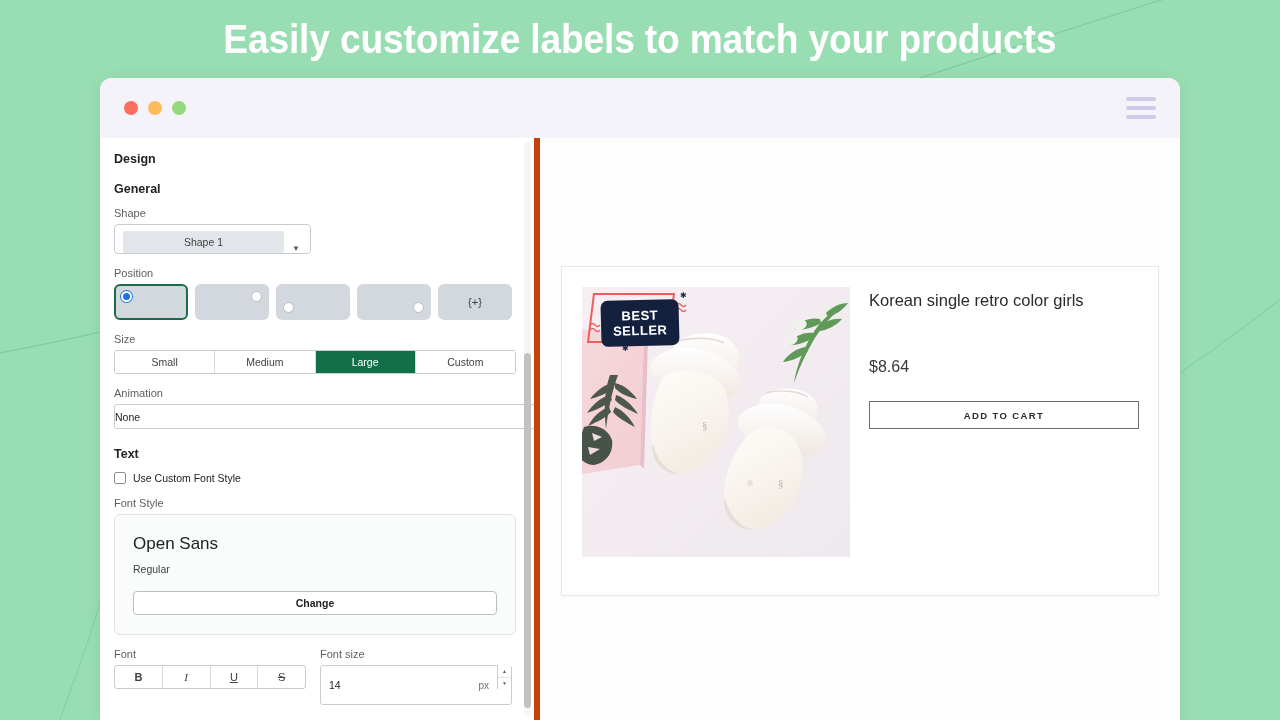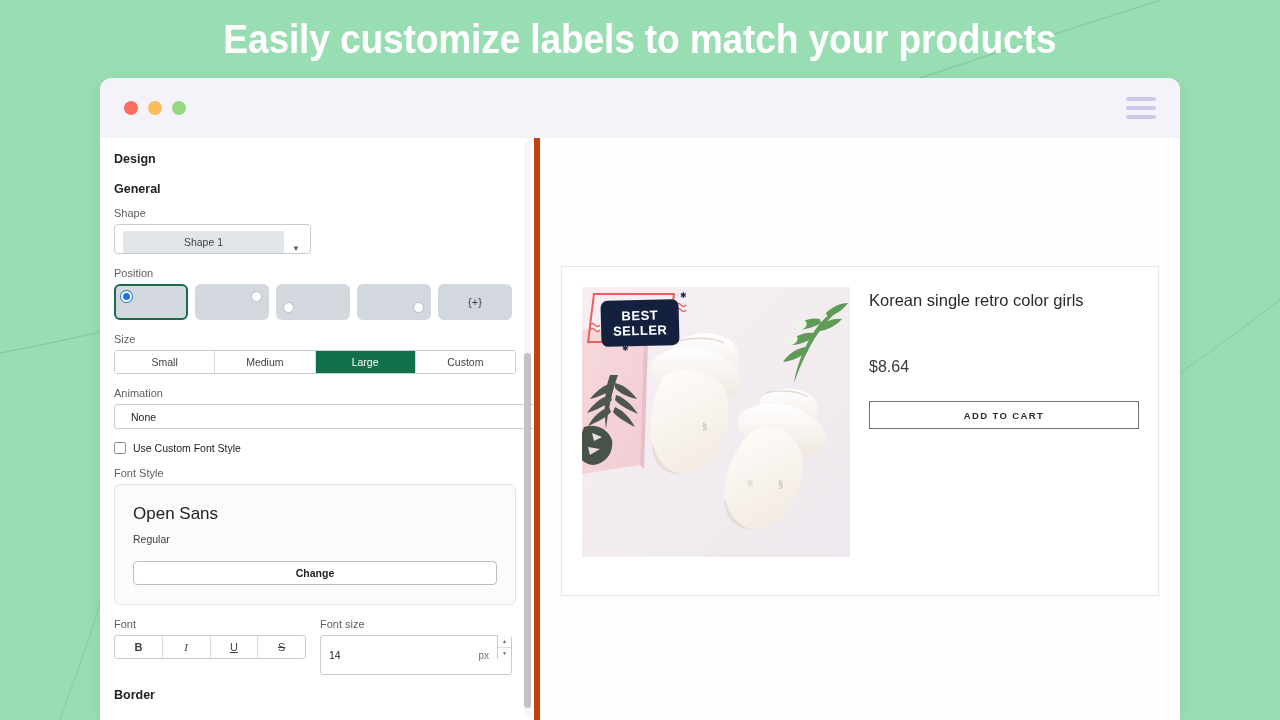--- a/index.html
+++ b/index.html
@@ -179,21 +179,21 @@
   }
   .seg-item:last-child { border-right: none; }
   .seg-item.active { background: #11704a; color: #fff; }
 
   
   .native-select {
     width: 444px; height: 25px;
     border: 1px solid #c9cccf; border-radius: 3px;
     background: #fff;
     display: flex; align-items: center;
-    padding: 0 16px;
+    padding: 0 0;
     font-size: 10.5px; color: #202223;
     position: relative;
   }
   .native-select .updown {
     position: absolute; right: 8px;
     font-size: 8px; line-height: 7px; color: #3f4245;
     display: flex; flex-direction: column;
   }
 
   
@@ -411,20 +411,21 @@
             <span class="field-label">Animation</span>
             <div class="native-select">
               <span>None</span>
               <span class="updown">
                   <span>▲</span>
                   <span>▼</span>
                 </span>
             </div>
           </div>
 
+          <h3 class="group-title" style="margin-top:18px;">Text</h3>
 
           <div class="check-row">
             <div class="checkbox"></div>
             <span class="check-label">Use Custom Font Style</span>
           </div>
 
           <div class="row">
             <span class="field-label">Font Style</span>
             <div class="fs-card">
               <div class="fs-name">Open Sans</div>

